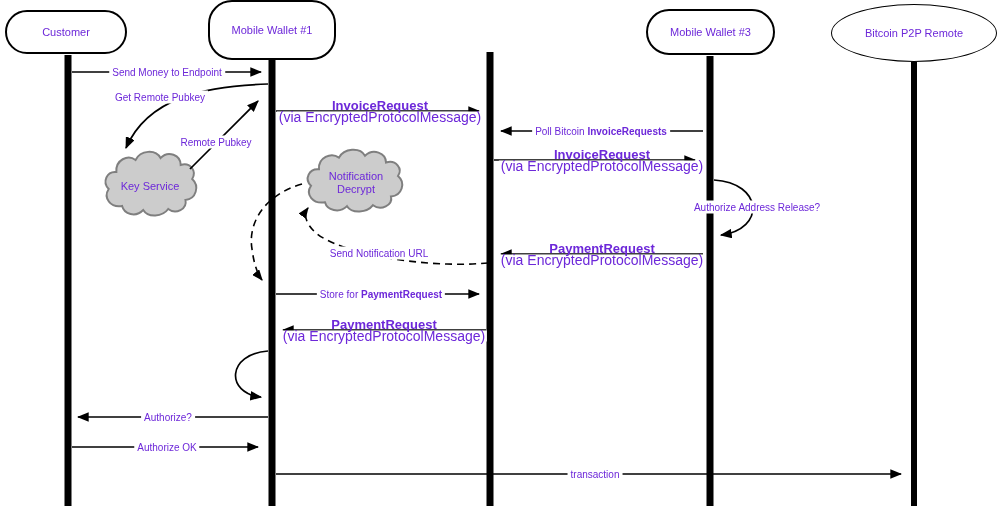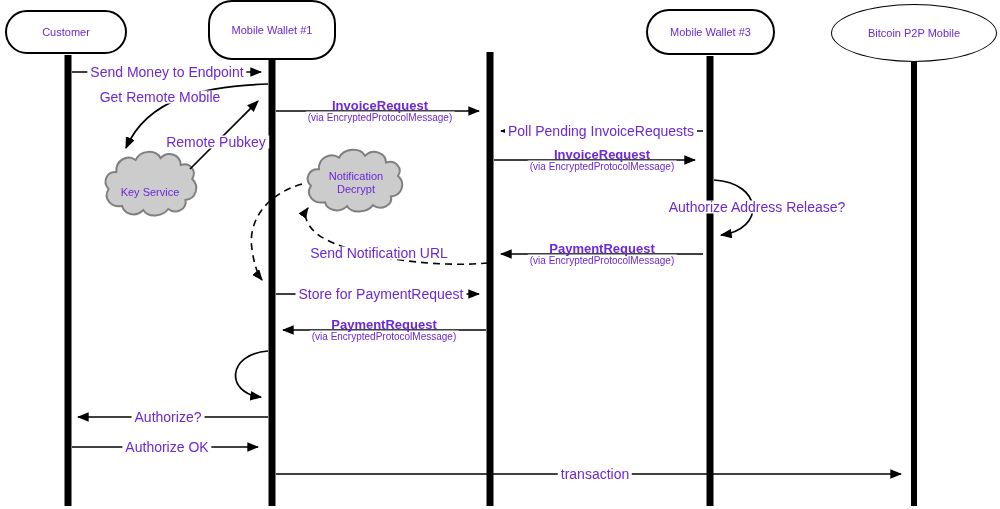--- a/index.html
+++ b/index.html
@@ -10,29 +10,29 @@
   .layer{position:absolute;left:0;top:0;width:1000px;height:509px;}
   .node{
     position:absolute;display:flex;align-items:center;justify-content:center;
     background:#fff;border:2px solid #000;font-size:11px;text-align:center;
     box-sizing:border-box;z-index:3;
   }
   .stadium{border-radius:24px;}
   .ellipse{border-radius:50%;}
   .msg{
     position:absolute;transform:translate(-50%,-50%);white-space:nowrap;
-    font-size:14px;background:#fff;padding:0 3px;z-index:2;line-height:13px;
+    font-size:10px;background:#fff;padding:0 3px;z-index:2;line-height:13px;
   }
-  .msg .b{font-weight:normal;}
+  .msg .b{font-weight:bold;}
   .stack{
     position:absolute;transform:translate(-50%,-50%);white-space:nowrap;
     text-align:center;z-index:2;
   }
   .stack .b{display:block;font-weight:bold;font-size:13px;line-height:12px;}
-  .stack .via{display:block;font-size:10px;line-height:11px;background:#fff;padding:0 2px;}
+  .stack .via{display:block;font-size:14px;line-height:11px;background:#fff;padding:0 2px;}
   .cloud-label{
     position:absolute;transform:translate(-50%,-50%);font-size:11px;line-height:13px;
     text-align:center;z-index:2;
   }
 </style>
 </head>
 <body>
 
 <div class="canvas">
 
@@ -75,36 +75,36 @@
   <div class="node stadium" style="left:5px;top:10px;width:122px;height:44px;">
     <span>Customer</span>
   </div>
   <div class="node stadium" style="left:208px;top:0;width:128px;height:60px;">
     <span>Mobile Wallet #1</span>
   </div>
   <div class="node stadium" style="left:646px;top:9px;width:129px;height:46px;">
     <span>Mobile Wallet #3</span>
   </div>
   <div class="node ellipse" style="left:831px;top:4px;width:166px;height:58px;border-width:1.7px;">
-    <span>Bitcoin P2P Mobile</span>
+    <span>Bitcoin P2P Remote</span>
   </div>
 
-  <div class="cloud-label" style="left:150px;top:192px;">Key Service</div>
+  <div class="cloud-label" style="left:150px;top:186px;">Key Service</div>
   <div class="cloud-label" style="left:356px;top:183px;width:72px;">Notification Decrypt</div>
 
   <div class="msg" style="left:167px;top:72px;">Send Money to Endpoint</div>
-  <div class="msg" style="left:160px;top:97px;">Get Remote Mobile</div>
+  <div class="msg" style="left:160px;top:97px;">Get Remote Pubkey</div>
   <div class="msg" style="left:216px;top:142px;">Remote Pubkey</div>
 
   <div class="stack" style="left:380px;top:111px;">
     <span class="b">InvoiceRequest</span>
     <span class="via">(via EncryptedProtocolMessage)</span>
   </div>
 
-  <div class="msg" style="left:601px;top:131px;"><span>Poll Pending </span><span class="b">InvoiceRequests</span></div>
+  <div class="msg" style="left:601px;top:131px;"><span>Poll Bitcoin </span><span class="b">InvoiceRequests</span></div>
 
   <div class="stack" style="left:602px;top:160px;">
     <span class="b">InvoiceRequest</span>
     <span class="via">(via EncryptedProtocolMessage)</span>
   </div>
 
   <div class="msg" style="left:757px;top:207px;">Authorize Address Release?</div>
 
   <div class="stack" style="left:602px;top:254px;">
     <span class="b">PaymentRequest</span>

